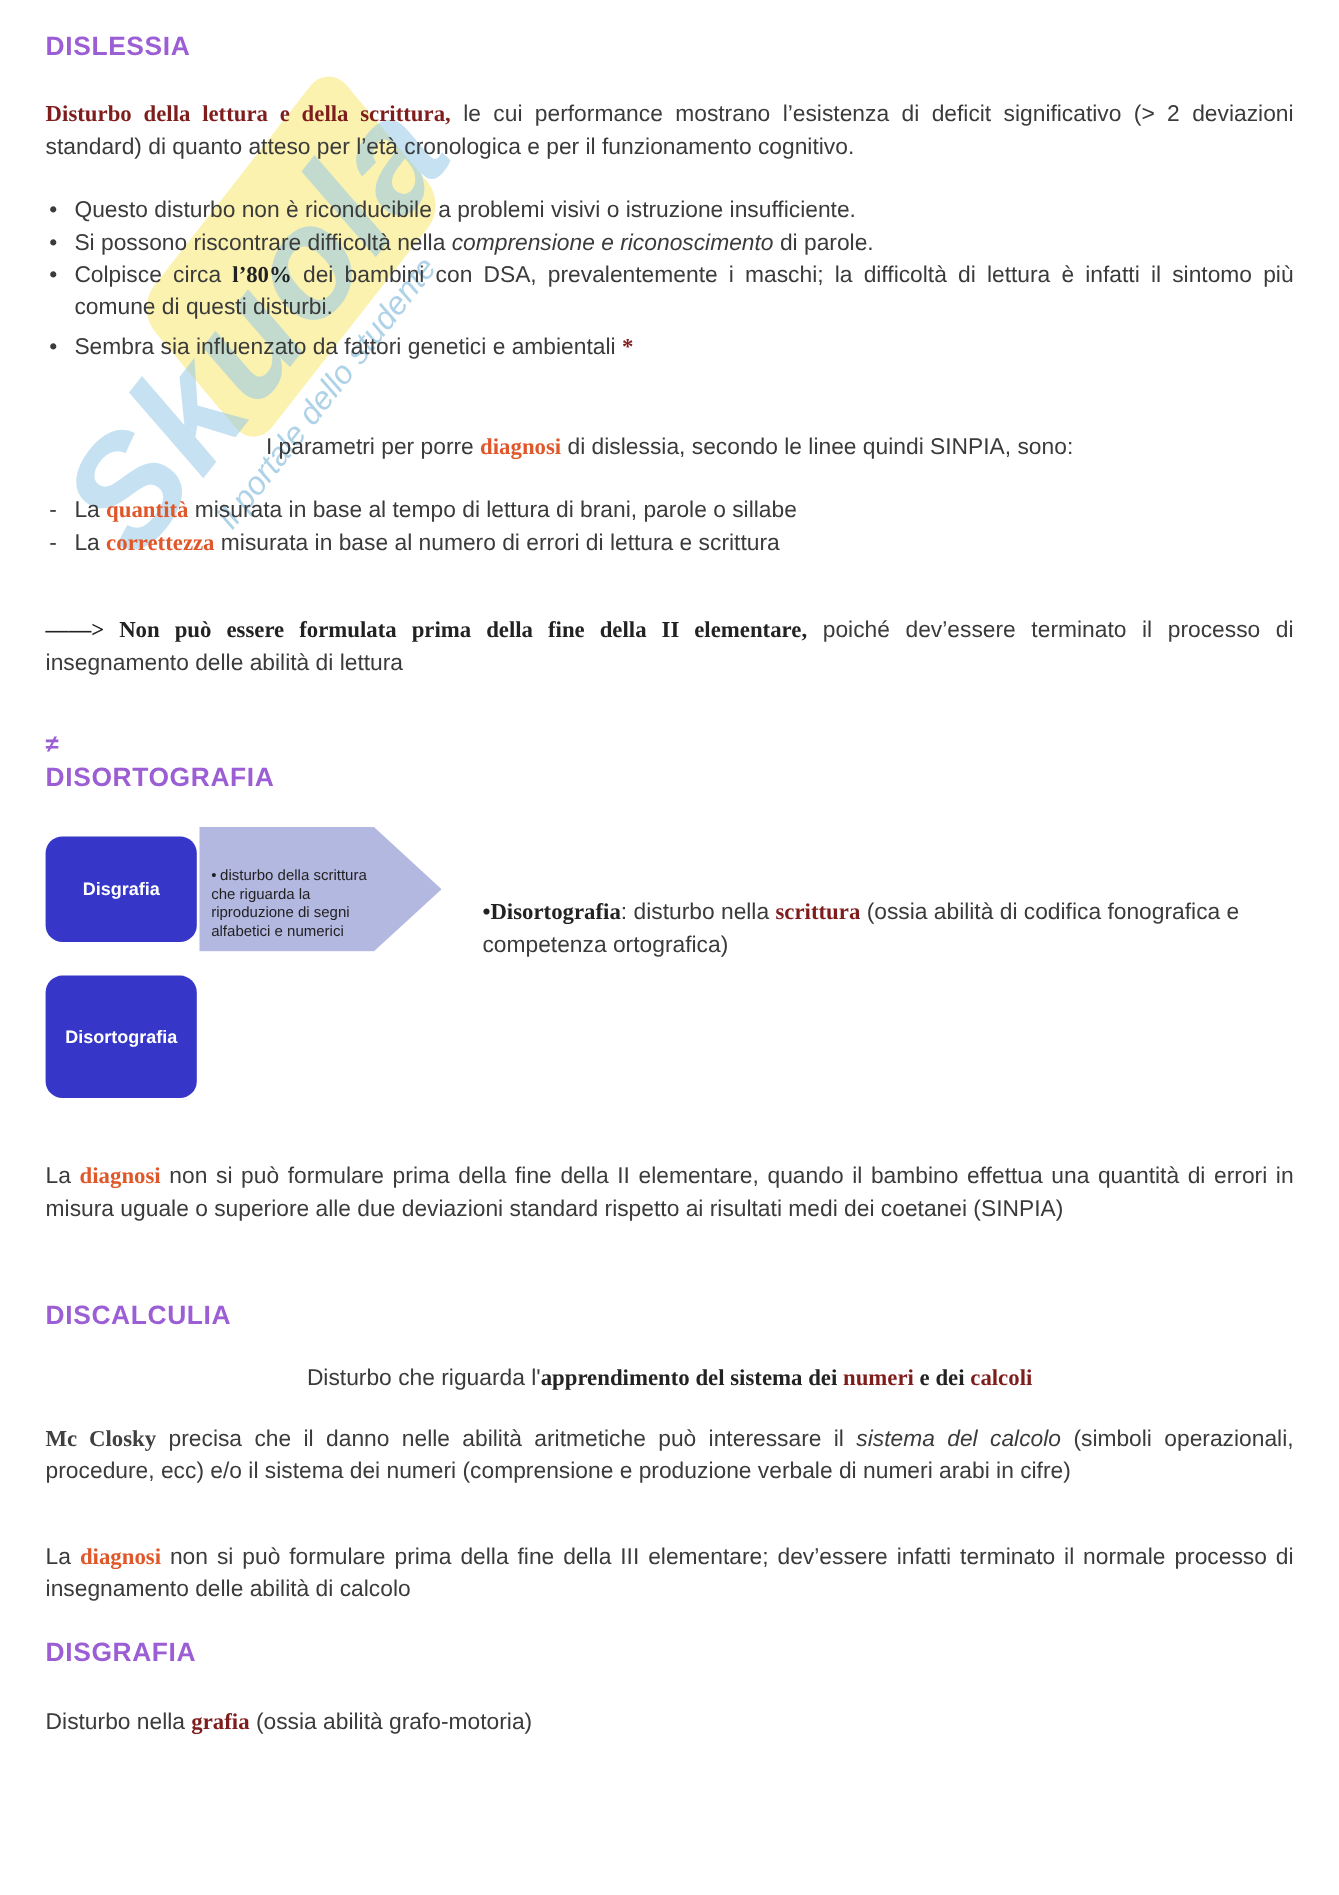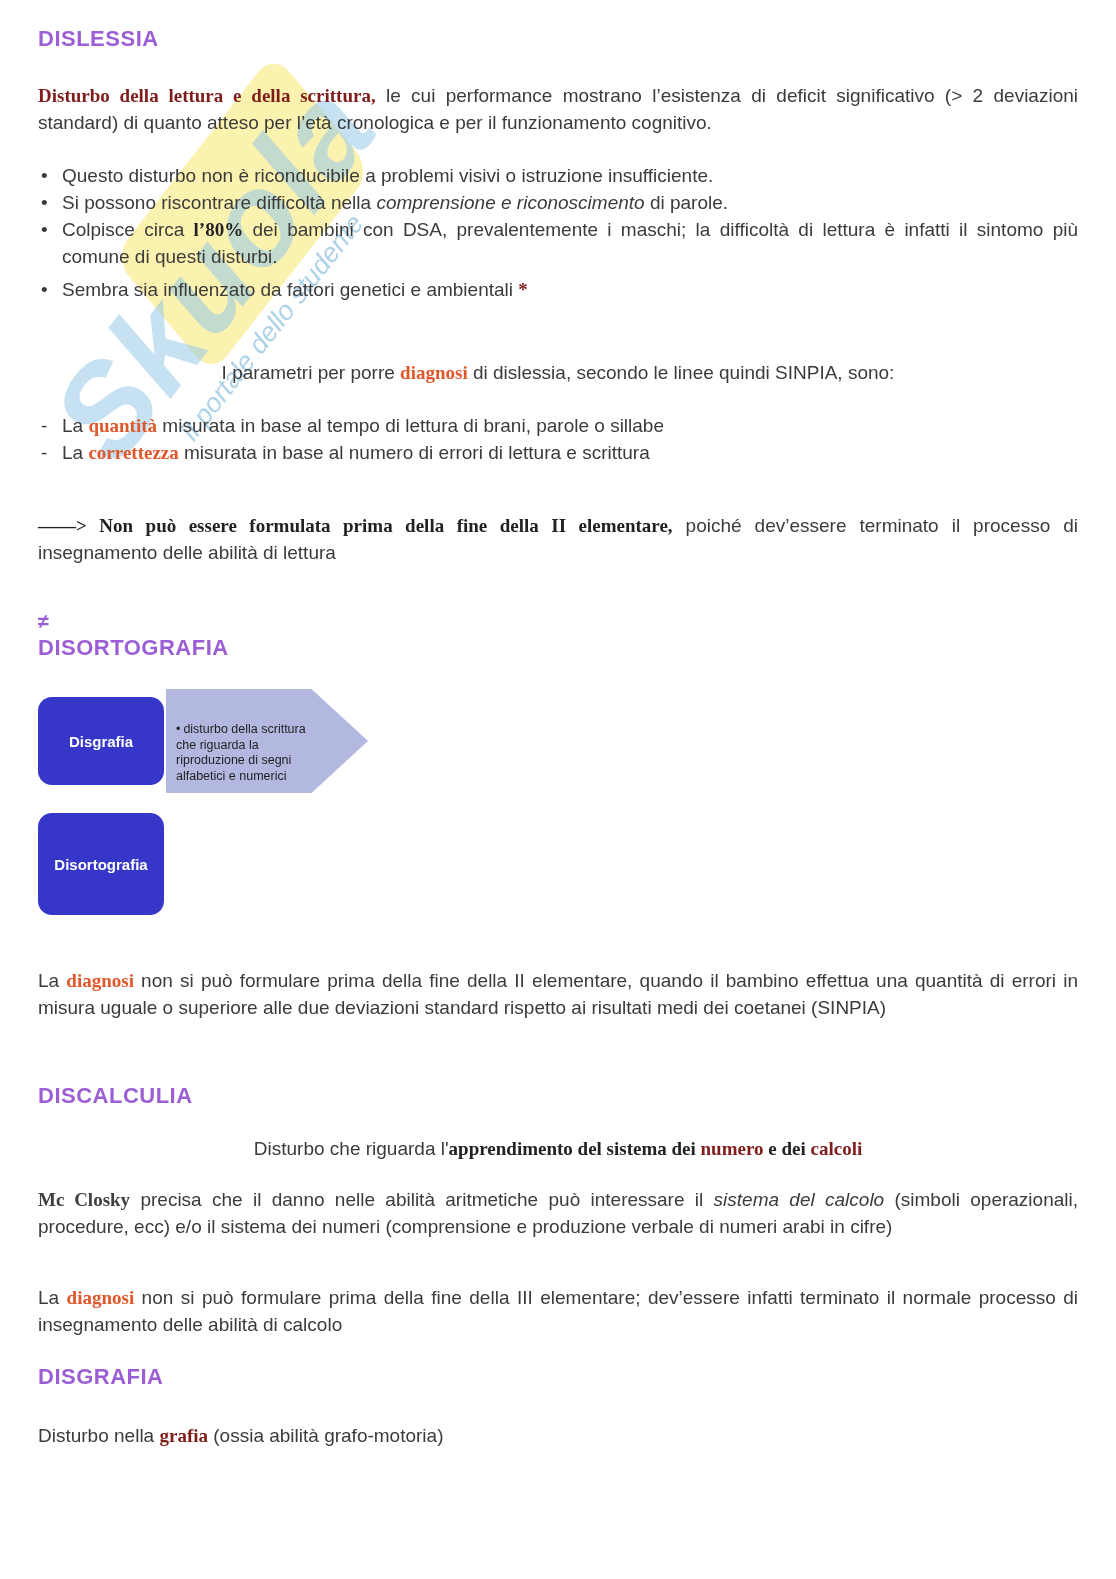--- a/index.html
+++ b/index.html
@@ -126,27 +126,28 @@
         <div class="diagram-row" style="height:104px">
           <div class="diag-box" style="height:88px">Disgrafia</div>
           <div class="diag-arrow">
             <div><span class="sm-bullet">•</span><span>disturbo della scrittura che riguarda la riproduzione di segni alfabetici e numerici</span></div>
           </div>
         </div>
         <div class="diagram-row" style="height:118px; margin-top:12px">
           <div class="diag-box" style="height:102px">Disortografia</div>
         </div>
       </div>
+      <p class="diagram-note body"><span class="serif-bold dark">•</span><span class="serif-bold dark">Disortografia</span><span>: disturbo nella </span><span class="serif-bold blue">scrittura</span><span> (ossia abilità di codifica fonografica e competenza ortografica)</span></p>
     </div>
 
     <p class="body justify" style="margin-top:44px"><span>La </span><span class="serif-bold orange">diagnosi</span><span> non si può formulare prima della fine della II elementare, quando il bambino effettua una quantità di errori in misura uguale o superiore alle due deviazioni standard rispetto ai risultati medi dei coetanei (SINPIA)</span></p>
 
     <h2 class="h-purple" style="margin-top:62px">DISCALCULIA</h2>
 
-    <p class="body center" style="margin-top:26px"><span>Disturbo che riguarda l'</span><span class="serif-bold dark">apprendimento del sistema dei </span><span class="serif-bold blue">numero</span><span class="serif-bold dark"> e dei </span><span class="serif-bold blue">calcoli</span></p>
+    <p class="body center" style="margin-top:26px"><span>Disturbo che riguarda l'</span><span class="serif-bold dark">apprendimento del sistema dei </span><span class="serif-bold blue">numeri</span><span class="serif-bold dark"> e dei </span><span class="serif-bold blue">calcoli</span></p>
 
     <p class="body justify" style="margin-top:24px"><span class="serif-bold red">Mc Closky</span><span> precisa che il danno nelle abilità aritmetiche può interessare il </span><span class="serif-italic">sistema del calcolo</span><span> (simboli operazionali, procedure, ecc) e/o il sistema dei numeri (comprensione e produzione verbale di numeri arabi in cifre)</span></p>
 
     <p class="body justify" style="margin-top:44px"><span>La </span><span class="serif-bold orange">diagnosi</span><span> non si può formulare prima della fine della III elementare; dev’essere infatti terminato il normale processo di insegnamento delle abilità di calcolo</span></p>
 
     <h2 class="h-purple" style="margin-top:26px">DISGRAFIA</h2>
 
     <p class="body" style="margin-top:32px"><span>Disturbo nella </span><span class="serif-bold blue">grafia</span><span> (ossia abilità grafo-motoria)</span></p>
 
   </div>

